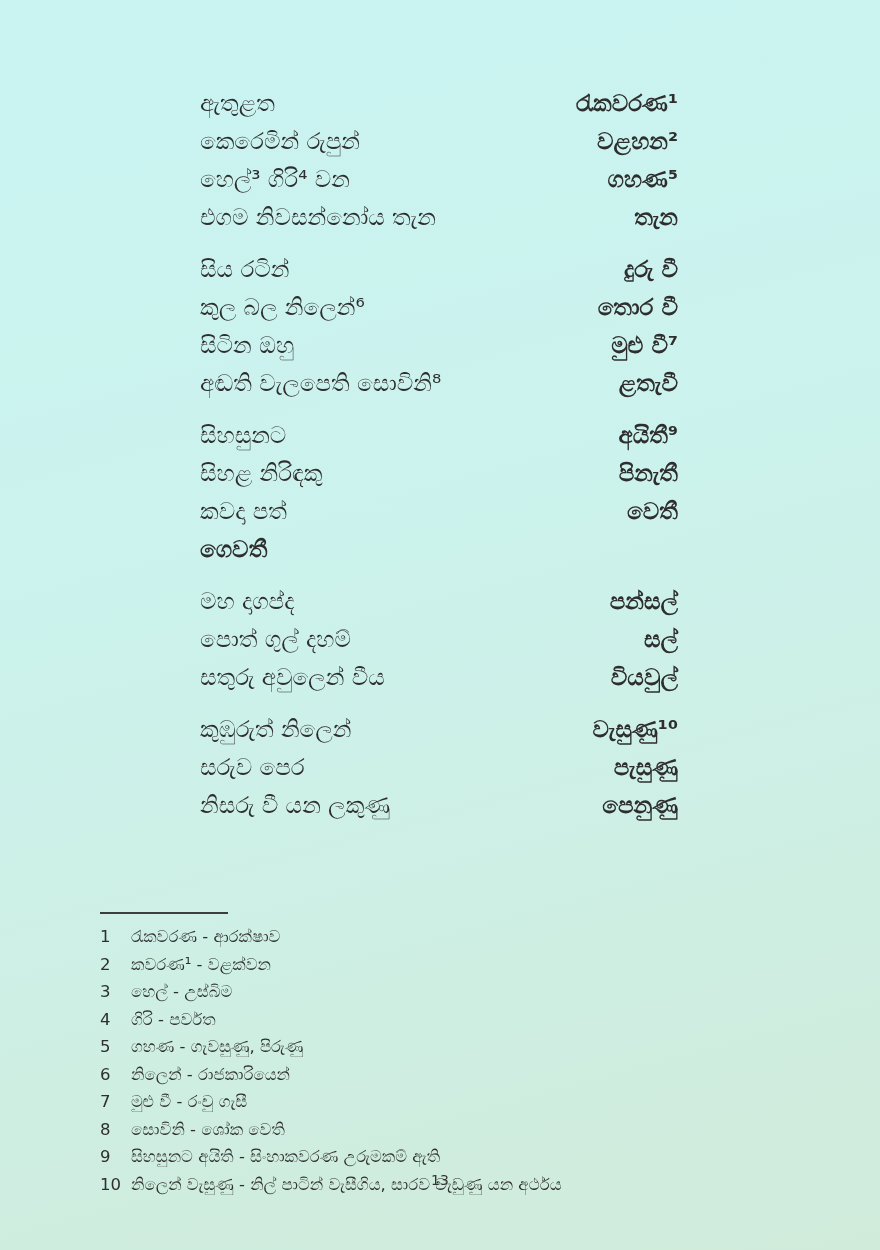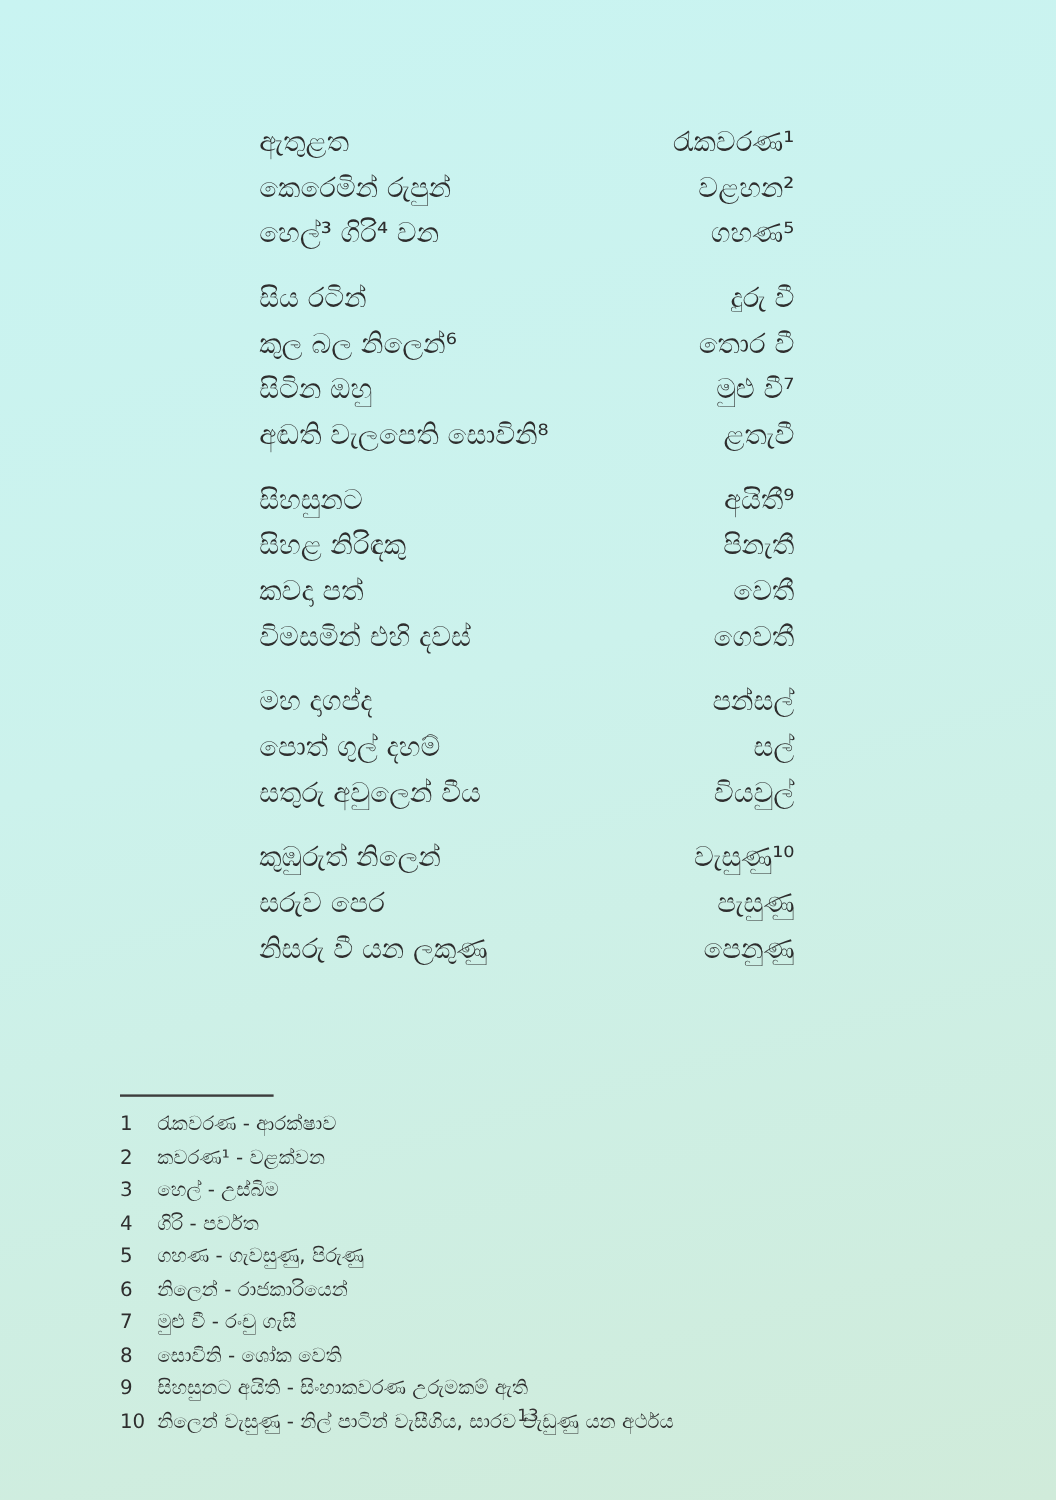--- a/index.html
+++ b/index.html
@@ -11,32 +11,32 @@
     background: linear-gradient(165deg, #c9f4f2 0%, #ccf2ec 45%, #d0ebda 100%);
     font-family: "DejaVu Sans", "Liberation Sans", sans-serif;
     color: #2e2e2e;
   }
   .verse {
     position: absolute;
     left: 200px;
     top: 84px;
     width: 478px;
   }
-  .stanza { margin: 16px; }
+  .stanza { margin: 0; }
   .stanza + .stanza { margin-top: 14px; }
   .verse-line {
     display: flex;
     justify-content: space-between;
     align-items: baseline;
     line-height: 38px;
     font-size: 23px;
     white-space: nowrap;
   }
   .verse-left { text-align: left; }
-  .verse-right { text-align: right; }
+  .verse-right { text-align: right; font-weight: bold; }
   .footnotes {
     position: absolute;
     left: 100px;
     top: 906px;
     width: 700px;
   }
   .fn-rule {
     width: 128px;
     height: 0;
     border-top: 2px solid #3d3d3d;
@@ -76,20 +76,24 @@
         <span class="verse-right">රැකවරණ¹</span>
       </div>
       <div class="verse-line">
         <span class="verse-left">කෙරෙමින් රුපුන්</span>
         <span class="verse-right">වළහන²</span>
       </div>
       <div class="verse-line">
         <span class="verse-left">හෙල්³ ගිරි⁴ වන</span>
         <span class="verse-right">ගහණ⁵</span>
       </div>
+      <div class="verse-line">
+        <span class="verse-left">එගම නිවසන්නෝය තැන</span>
+        <span class="verse-right">තැන</span>
+      </div>
     </div>
 
     <div class="stanza">
       <div class="verse-line">
         <span class="verse-left">සිය රටින්</span>
         <span class="verse-right">දුරු වී</span>
       </div>
       <div class="verse-line">
         <span class="verse-left">කුල බල නිලෙන්⁶</span>
         <span class="verse-right">තොර වී</span>
@@ -111,21 +115,20 @@
       </div>
       <div class="verse-line">
         <span class="verse-left">සිහළ නිරිඳකු</span>
         <span class="verse-right">පිනැතී</span>
       </div>
       <div class="verse-line">
         <span class="verse-left">කවදා පත්</span>
         <span class="verse-right">වෙතී</span>
       </div>
       <div class="verse-line">
-        <span class="verse-left">විමසමින් එහි දවස්</span>
         <span class="verse-right">ගෙවතී</span>
       </div>
     </div>
 
     <div class="stanza">
       <div class="verse-line">
         <span class="verse-left">මහ දාගප්ද</span>
         <span class="verse-right">පන්සල්</span>
       </div>
       <div class="verse-line">

